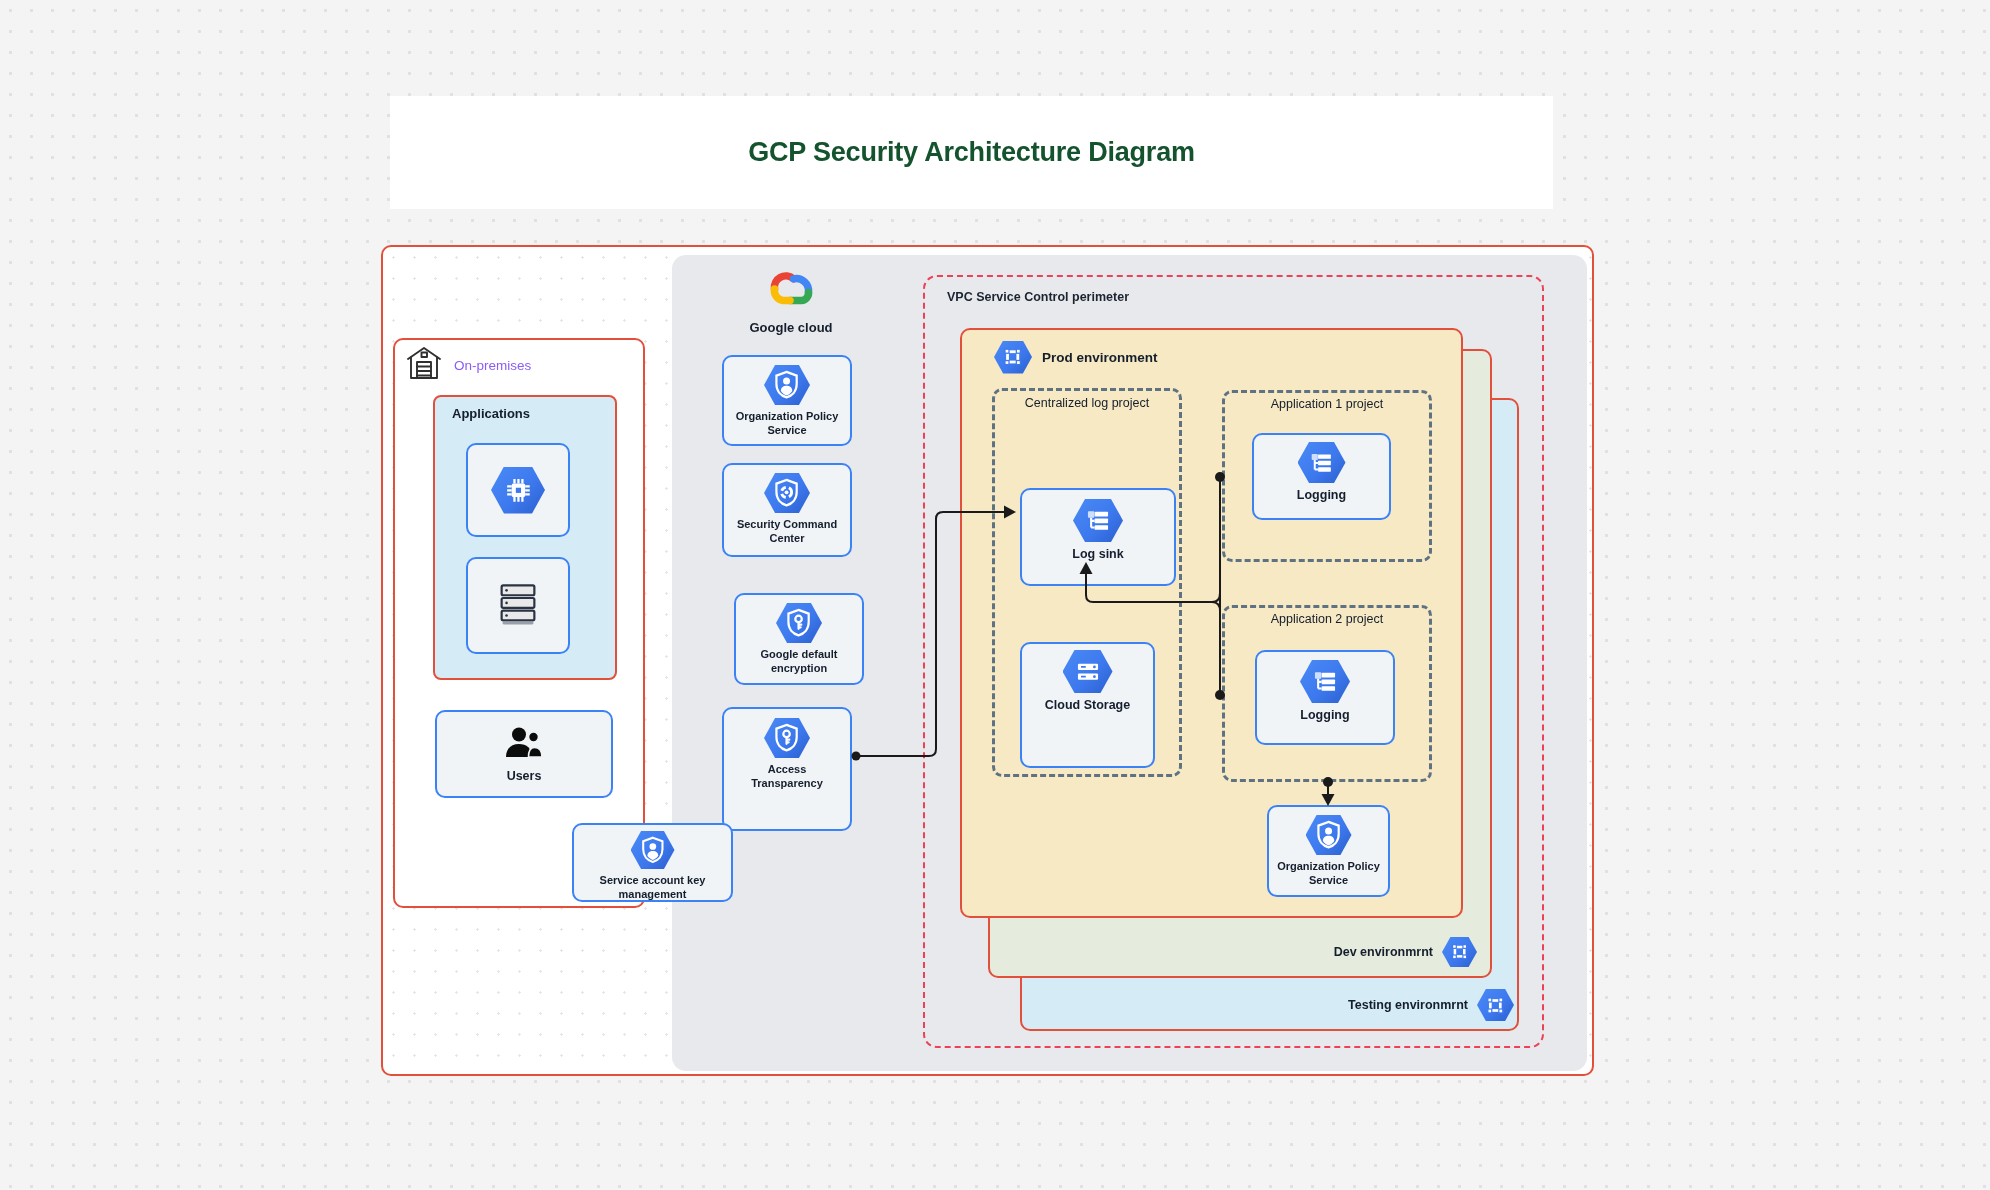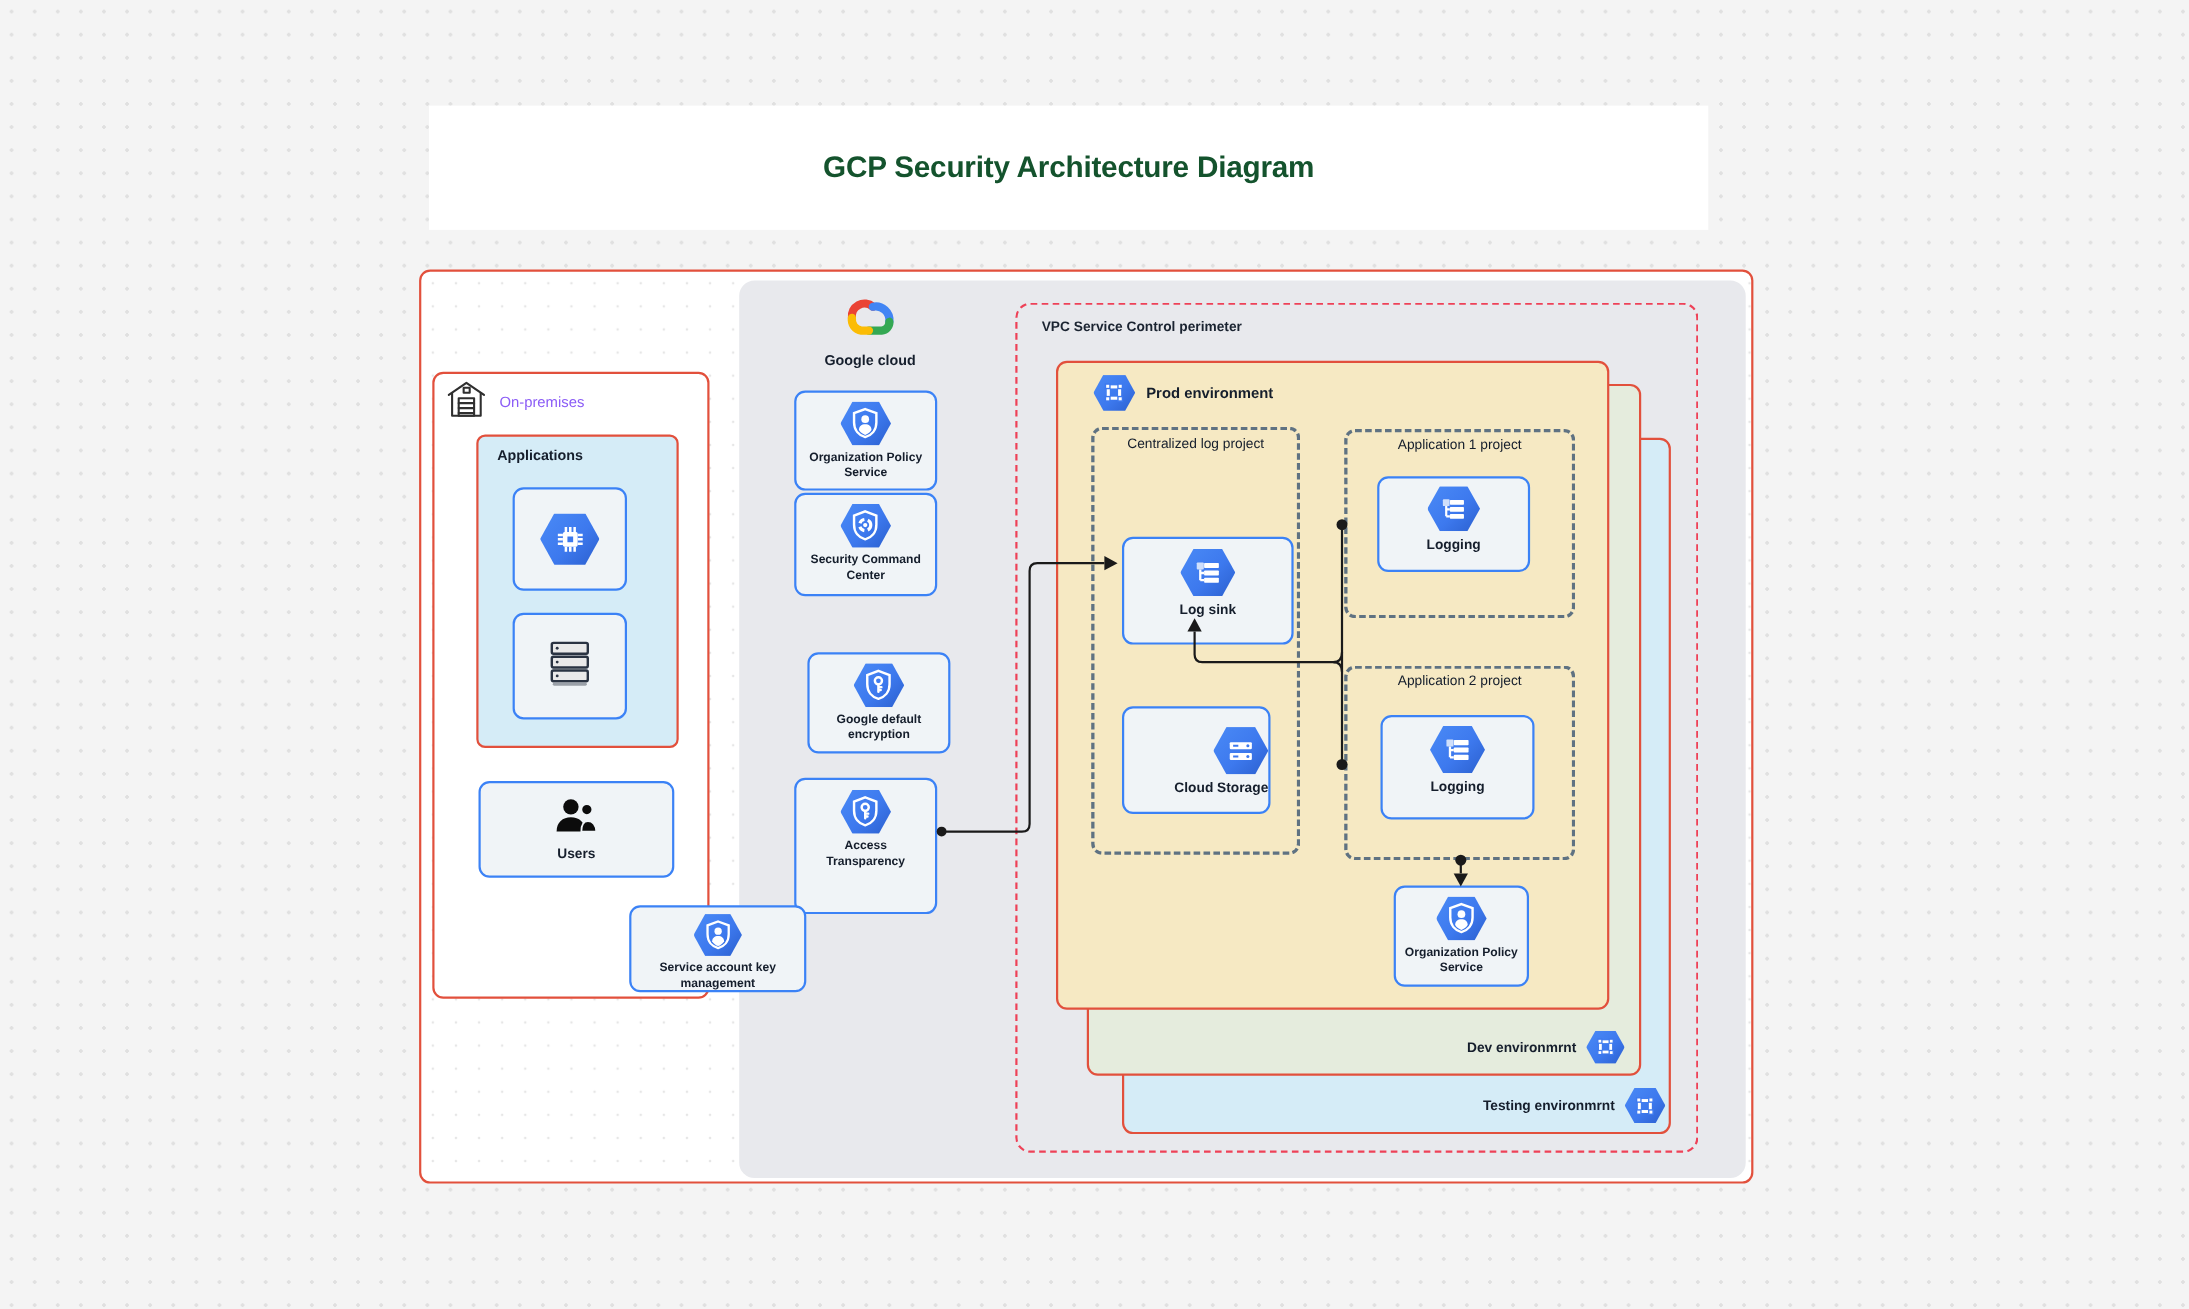--- a/index.html
+++ b/index.html
@@ -138,21 +138,21 @@
     <span class="hex" style="width:46px;height:40px;">
       <svg viewBox="0 0 24 24" fill="none">
         <path d="M12 2.2 L19.8 5.1 V11.6 C19.8 16.9 16.5 20.6 12 21.8 C7.5 20.6 4.2 16.9 4.2 11.6 V5.1 Z" stroke="#fff" stroke-width="1.7"></path>
         <circle cx="12" cy="9.3" r="2.7" fill="#fff"></circle>
         <path d="M7.6 16.9 C7.6 14.3 9.5 12.9 12 12.9 C14.5 12.9 16.4 14.3 16.4 16.9 C15.3 18.6 13.8 19.7 12 20.3 C10.2 19.7 8.7 18.6 7.6 16.9 Z" fill="#fff"></path>
       </svg>
     </span>
     <div class="node-label">Organization Policy Service</div>
   </div>
 
-  <div class="abs node" style="left:722px;top:448px;width:130px;height:94px;padding-top:8px;">
+  <div class="abs node" style="left:722px;top:463px;width:130px;height:94px;padding-top:8px;">
     <span class="hex" style="width:46px;height:40px;">
       <svg viewBox="0 0 24 24" fill="none">
         <path d="M12 2.2 L19.8 5.1 V11.6 C19.8 16.9 16.5 20.6 12 21.8 C7.5 20.6 4.2 16.9 4.2 11.6 V5.1 Z" stroke="#fff" stroke-width="1.7"></path>
         <circle cx="12" cy="11.8" r="3.9" stroke="#fff" stroke-width="2.2" stroke-dasharray="4.1 2.5"></circle>
         <circle cx="12" cy="11.8" r="1.5" fill="#fff"></circle>
       </svg>
     </span>
     <div class="node-label">Security Command Center</div>
   </div>
 
@@ -207,21 +207,21 @@
         <rect x="4.8" y="5.2" width="4.6" height="4.6" rx="0.6" fill="#cfdffb"></rect>
         <path d="M7.1 9.8 V16.8 M7.1 12.1 H9.6 M7.1 16.8 H9.6" stroke="#fff" stroke-width="1.5"></path>
         <rect x="9.6" y="5.6" width="9.6" height="3.3" rx="0.5" fill="#fff"></rect>
         <rect x="9.6" y="10.4" width="9.6" height="3.3" rx="0.5" fill="#fff"></rect>
         <rect x="9.6" y="15.2" width="9.6" height="3.3" rx="0.5" fill="#fff"></rect>
       </svg>
     </span>
     <div class="node-label lg">Log sink</div>
   </div>
 
-  <div class="abs node" style="left:1020px;top:642px;width:135px;height:98px;padding-top:17px;align-items:flex-end;">
+  <div class="abs node" style="left:1020px;top:642px;width:135px;height:126px;padding-top:6px;">
     <span class="hex" style="width:50px;height:43px;">
       <svg viewBox="0 0 24 24" fill="none">
         <rect x="4.8" y="6.2" width="14.4" height="4.6" rx="0.8" fill="#fff"></rect>
         <rect x="4.8" y="13.2" width="14.4" height="4.6" rx="0.8" fill="#fff"></rect>
         <path d="M7 8.5 H10.4 M7 15.5 H10.4" stroke="#3d79ee" stroke-width="1.3"></path>
         <circle cx="16.6" cy="8.5" r="1" fill="#3d79ee"></circle>
         <circle cx="16.6" cy="15.5" r="1" fill="#3d79ee"></circle>
       </svg>
     </span>
     <div class="node-label lg">Cloud Storage</div>

